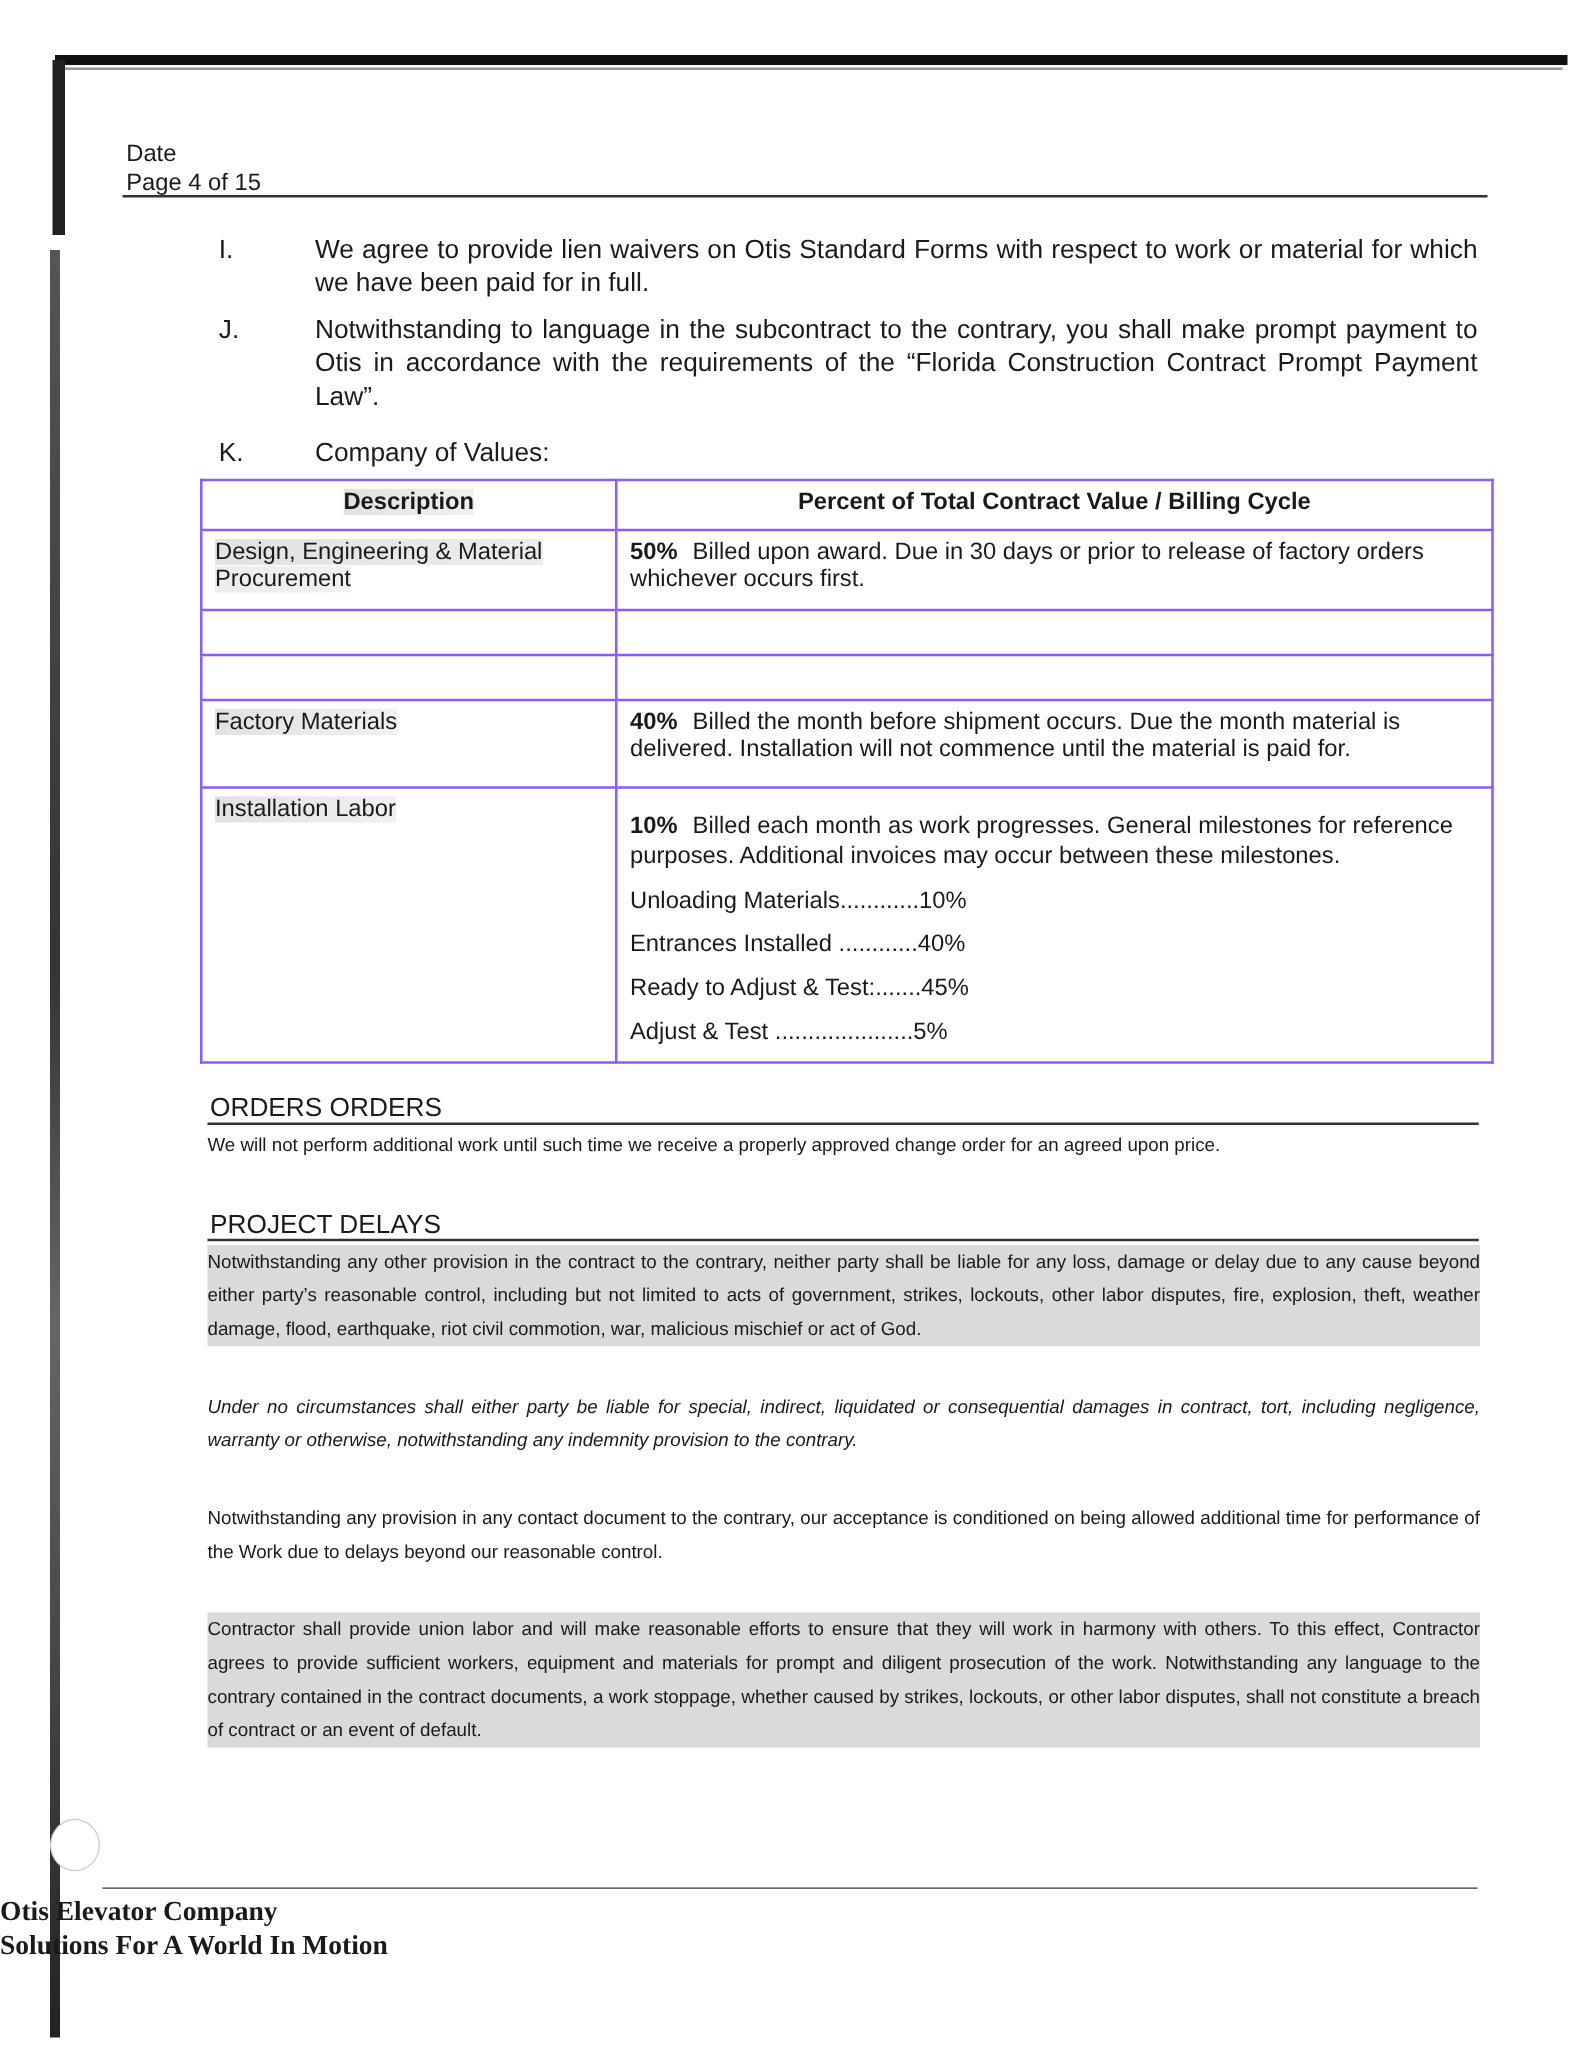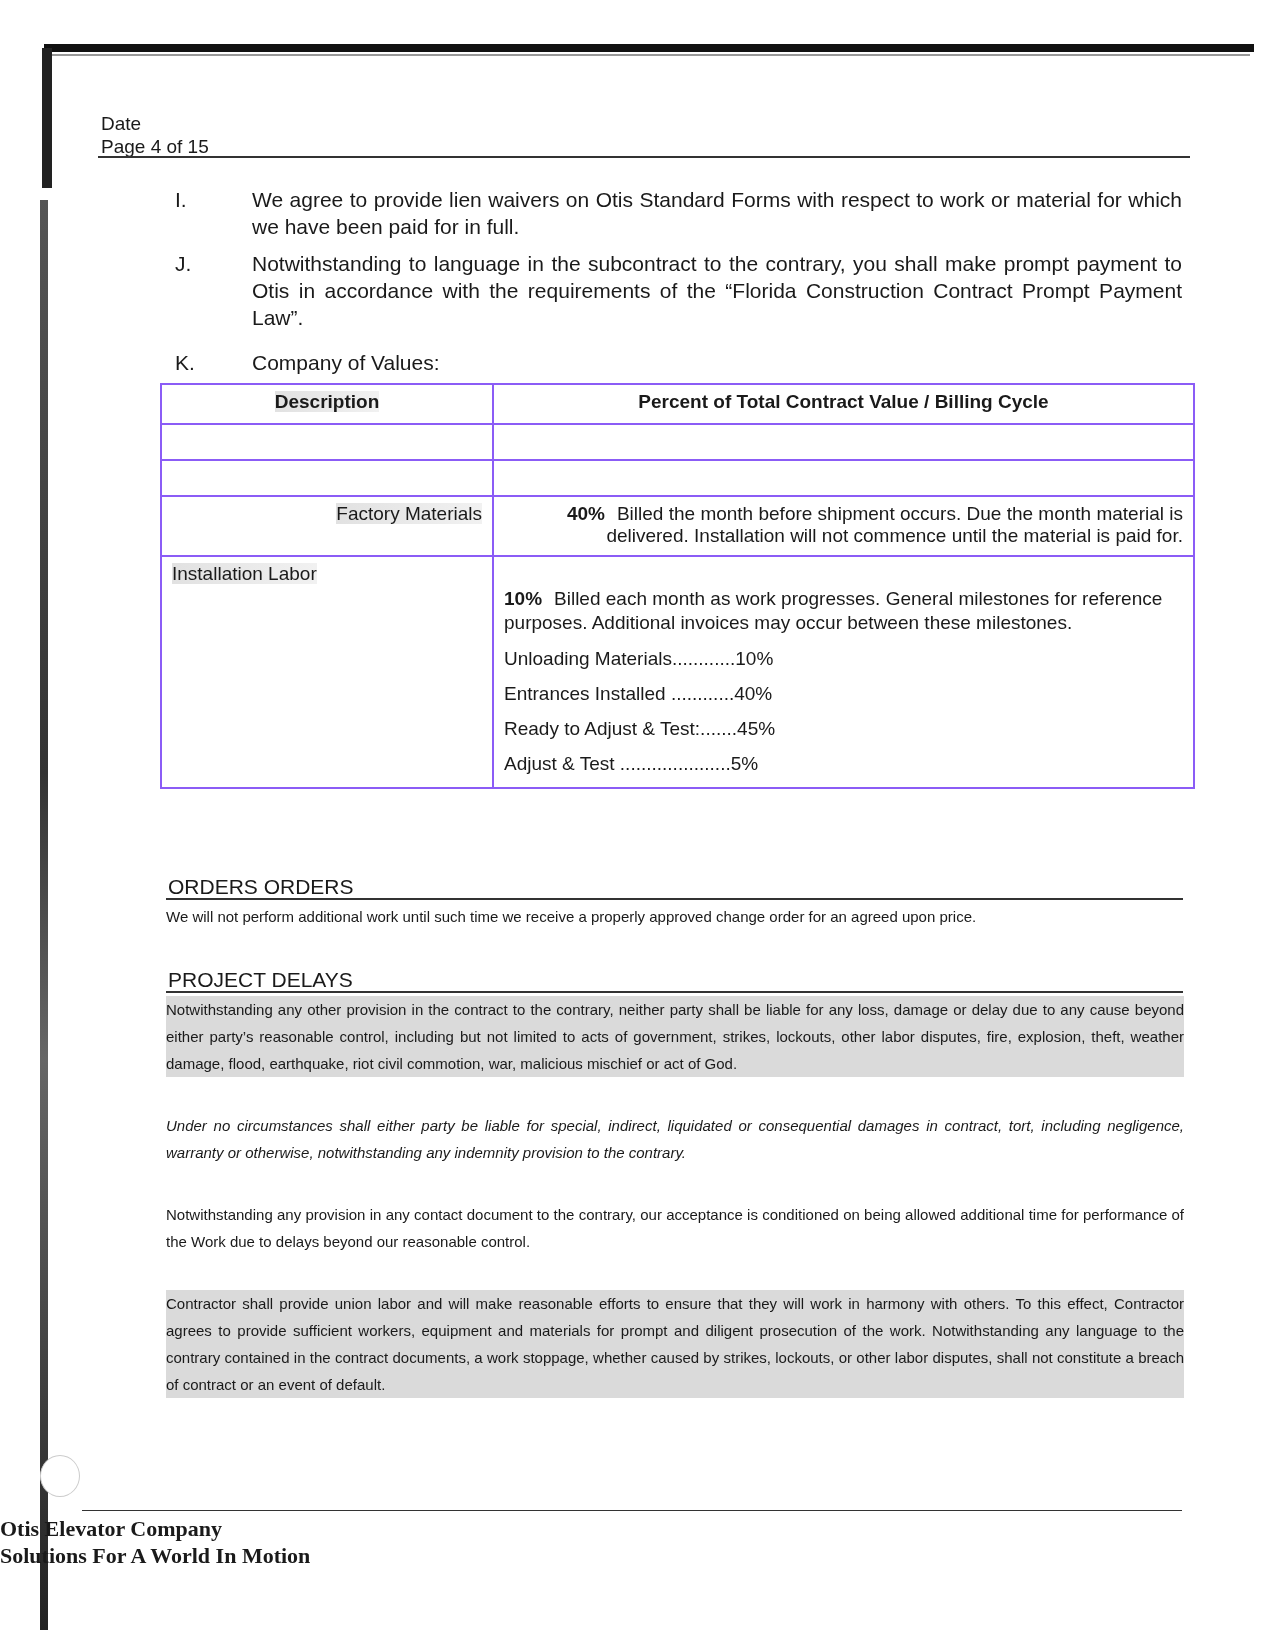--- a/index.html
+++ b/index.html
@@ -15,21 +15,21 @@
 
   .item { position: absolute; left: 175px; font-size: 21px; line-height: 27px; }
   .item .letter { position: absolute; left: 0; }
   .item .text { position: absolute; left: 77px; width: 930px; text-align: justify; }
 
   table.sov { position: absolute; left: 160px; top: 383px; width: 1035px; border-collapse: collapse; font-family: "Liberation Sans", sans-serif; font-size: 19px; }
   table.sov td, table.sov th { border: 2px solid #8b5cf6; vertical-align: top; padding: 6px 10px; }
   table.sov th { font-weight: bold; text-align: center; height: 26px; }
   .col1 { width: 310px; }
   .pct { font-weight: bold; margin-right: 12px; }
-  .ms { margin-top: 24px; line-height: 24px; }
+  .ms { margin-top: 12px; line-height: 24px; }
   .ms-row { margin-top: 13px; font-size: 19px; }
   .shade { background: linear-gradient(90deg, rgba(170,170,170,0.35), rgba(200,200,200,0.25)); }
 
   .section-h { position: absolute; left: 168px; font-size: 21px; }
   .section-rule { position: absolute; left: 166px; width: 1017px; height: 2px; background: #333; }
   .para { position: absolute; left: 166px; width: 1018px; font-size: 15px; line-height: 27px; text-align: justify; }
   .para.italic { font-style: italic; }
   .para.shaded { background: rgba(150,150,150,0.35); }
 
   .footer-rule { position: absolute; left: 82px; top: 1510px; width: 1100px; height: 1px; background: #333; }
@@ -62,29 +62,33 @@
   <span class="letter">K.</span>
   <div class="text">Company of Values:</div>
 </div>
 
 <table class="sov">
   <tbody>
       <tr>
     <th class="col1"><span class="shade">Description</span></th>
     <th>Percent of Total Contract  Value  /  Billing Cycle</th>
   </tr>
+  <tr style="height:64px;">
+    <td><span class="shade">Design, Engineering &amp; Material Procurement</span></td>
+    <td><span class="pct">50%</span><span>Billed upon award.  Due in 30 days or prior to release of factory orders whichever occurs first.</span></td>
+  </tr>
   <tr style="height:36px;">
     <td></td>
         <td></td>
   </tr>
   <tr style="height:36px;">
     <td></td>
         <td></td>
   </tr>
-  <tr style="height:60px;text-align:right;">
+  <tr style="height:70px;">
     <td><span class="shade">Factory Materials</span></td>
     <td><span class="pct">40%</span><span>Billed the month before shipment occurs.  Due the month material is delivered.  Installation will not commence until the material is paid for.</span></td>
   </tr>
   <tr>
     <td><span class="shade">Installation Labor</span></td>
     <td>
       <div class="ms"><span class="pct">10%</span><span>Billed each month as work progresses.  General milestones for reference purposes.  Additional invoices may occur between these milestones.</span></div>
       <div class="ms-row"><span>Unloading Materials</span><span>............</span><span>10%</span></div>
       <div class="ms-row"><span>Entrances Installed </span><span>............</span><span>40%</span></div>
       <div class="ms-row"><span>Ready to Adjust &amp; Test:</span><span>.......</span><span>45%</span></div>

